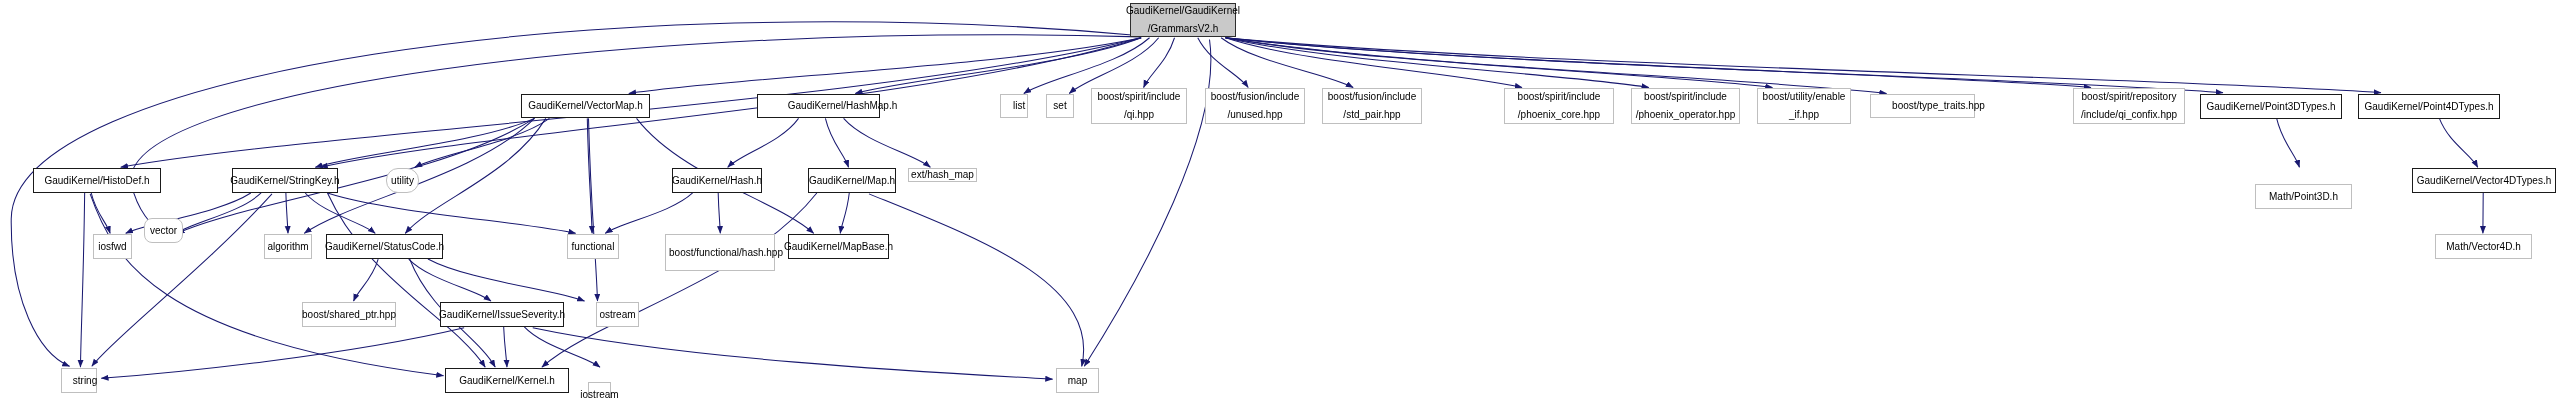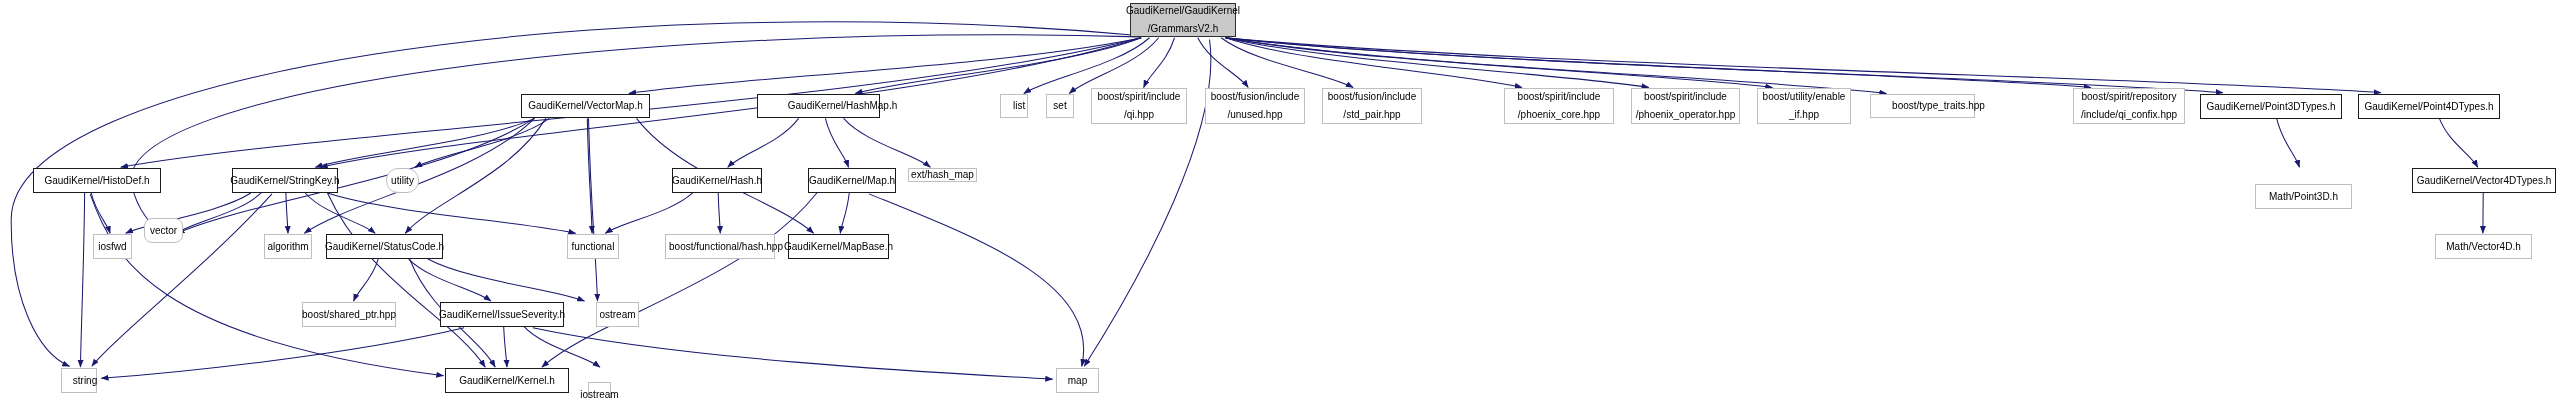--- a/index.html
+++ b/index.html
@@ -110,21 +110,21 @@
     <div class="node linked" style="left: 672px; top: 168px; width: 90px; height: 25px;"><span>GaudiKernel/Hash.h</span></div>
     <div class="node linked" style="left: 808px; top: 168px; width: 88px; height: 25px;"><span>GaudiKernel/Map.h</span></div>
     <div class="node external" style="left: 908px; top: 168px; width: 69px; height: 14px;"><span>ext/hash_map</span></div>
     <div class="node external" style="left: 2255px; top: 168px; width: 97px; height: 25px; margin-top: 16px;"><span>Math/Point3D.h</span></div>
     <div class="node linked" style="left: 2412px; top: 168px; width: 144px; height: 25px;"><span>GaudiKernel/Vector4DTypes.h</span></div>
     <div class="node external" style="left: 93px; top: 234px; width: 39px; height: 25px;"><span>iosfwd</span></div>
     <div class="node external" style="left: 144px; top: 218px; width: 39px; height: 25px; border-radius: 8px;"><span>vector</span></div>
     <div class="node external" style="left: 264px; top: 234px; width: 48px; height: 25px;"><span>algorithm</span></div>
     <div class="node linked" style="left: 326px; top: 234px; width: 117px; height: 25px;"><span>GaudiKernel/StatusCode.h</span></div>
     <div class="node external" style="left: 567px; top: 234px; width: 52px; height: 25px;"><span>functional</span></div>
-    <div class="node external" style="left: 665px; top: 234px; width: 110px; height: 25px; padding-left: 12px;"><span>boost/functional/hash.hpp</span></div>
+    <div class="node external" style="left: 665px; top: 234px; width: 110px; height: 37px; padding-left: 12px;"><span>boost/functional/hash.hpp</span></div>
     <div class="node linked" style="left: 788px; top: 234px; width: 101px; height: 25px;"><span>GaudiKernel/MapBase.h</span></div>
     <div class="node external" style="left: 2435px; top: 234px; width: 97px; height: 25px;"><span>Math/Vector4D.h</span></div>
     <div class="node external" style="left: 302px; top: 302px; width: 94px; height: 25px;"><span>boost/shared_ptr.hpp</span></div>
     <div class="node linked" style="left: 440px; top: 302px; width: 124px; height: 25px;"><span>GaudiKernel/IssueSeverity.h</span></div>
     <div class="node external" style="left: 577px; top: 302px; width: 43px; height: 25px; margin-left: 19px;"><span>ostream</span></div>
     <div class="node external" style="left: 61px; top: 368px; width: 36px; height: 25px; padding-left: 12px;"><span>string</span></div>
     <div class="node linked" style="left: 445px; top: 368px; width: 124px; height: 25px;"><span>GaudiKernel/Kernel.h</span></div>
     <div class="node external" style="left: 588px; top: 368px; width: 23px; height: 25px; margin-top: 14px;"><span>iostream</span></div>
     <div class="node external" style="left: 1056px; top: 368px; width: 43px; height: 25px;"><span>map</span></div>
   </div>

